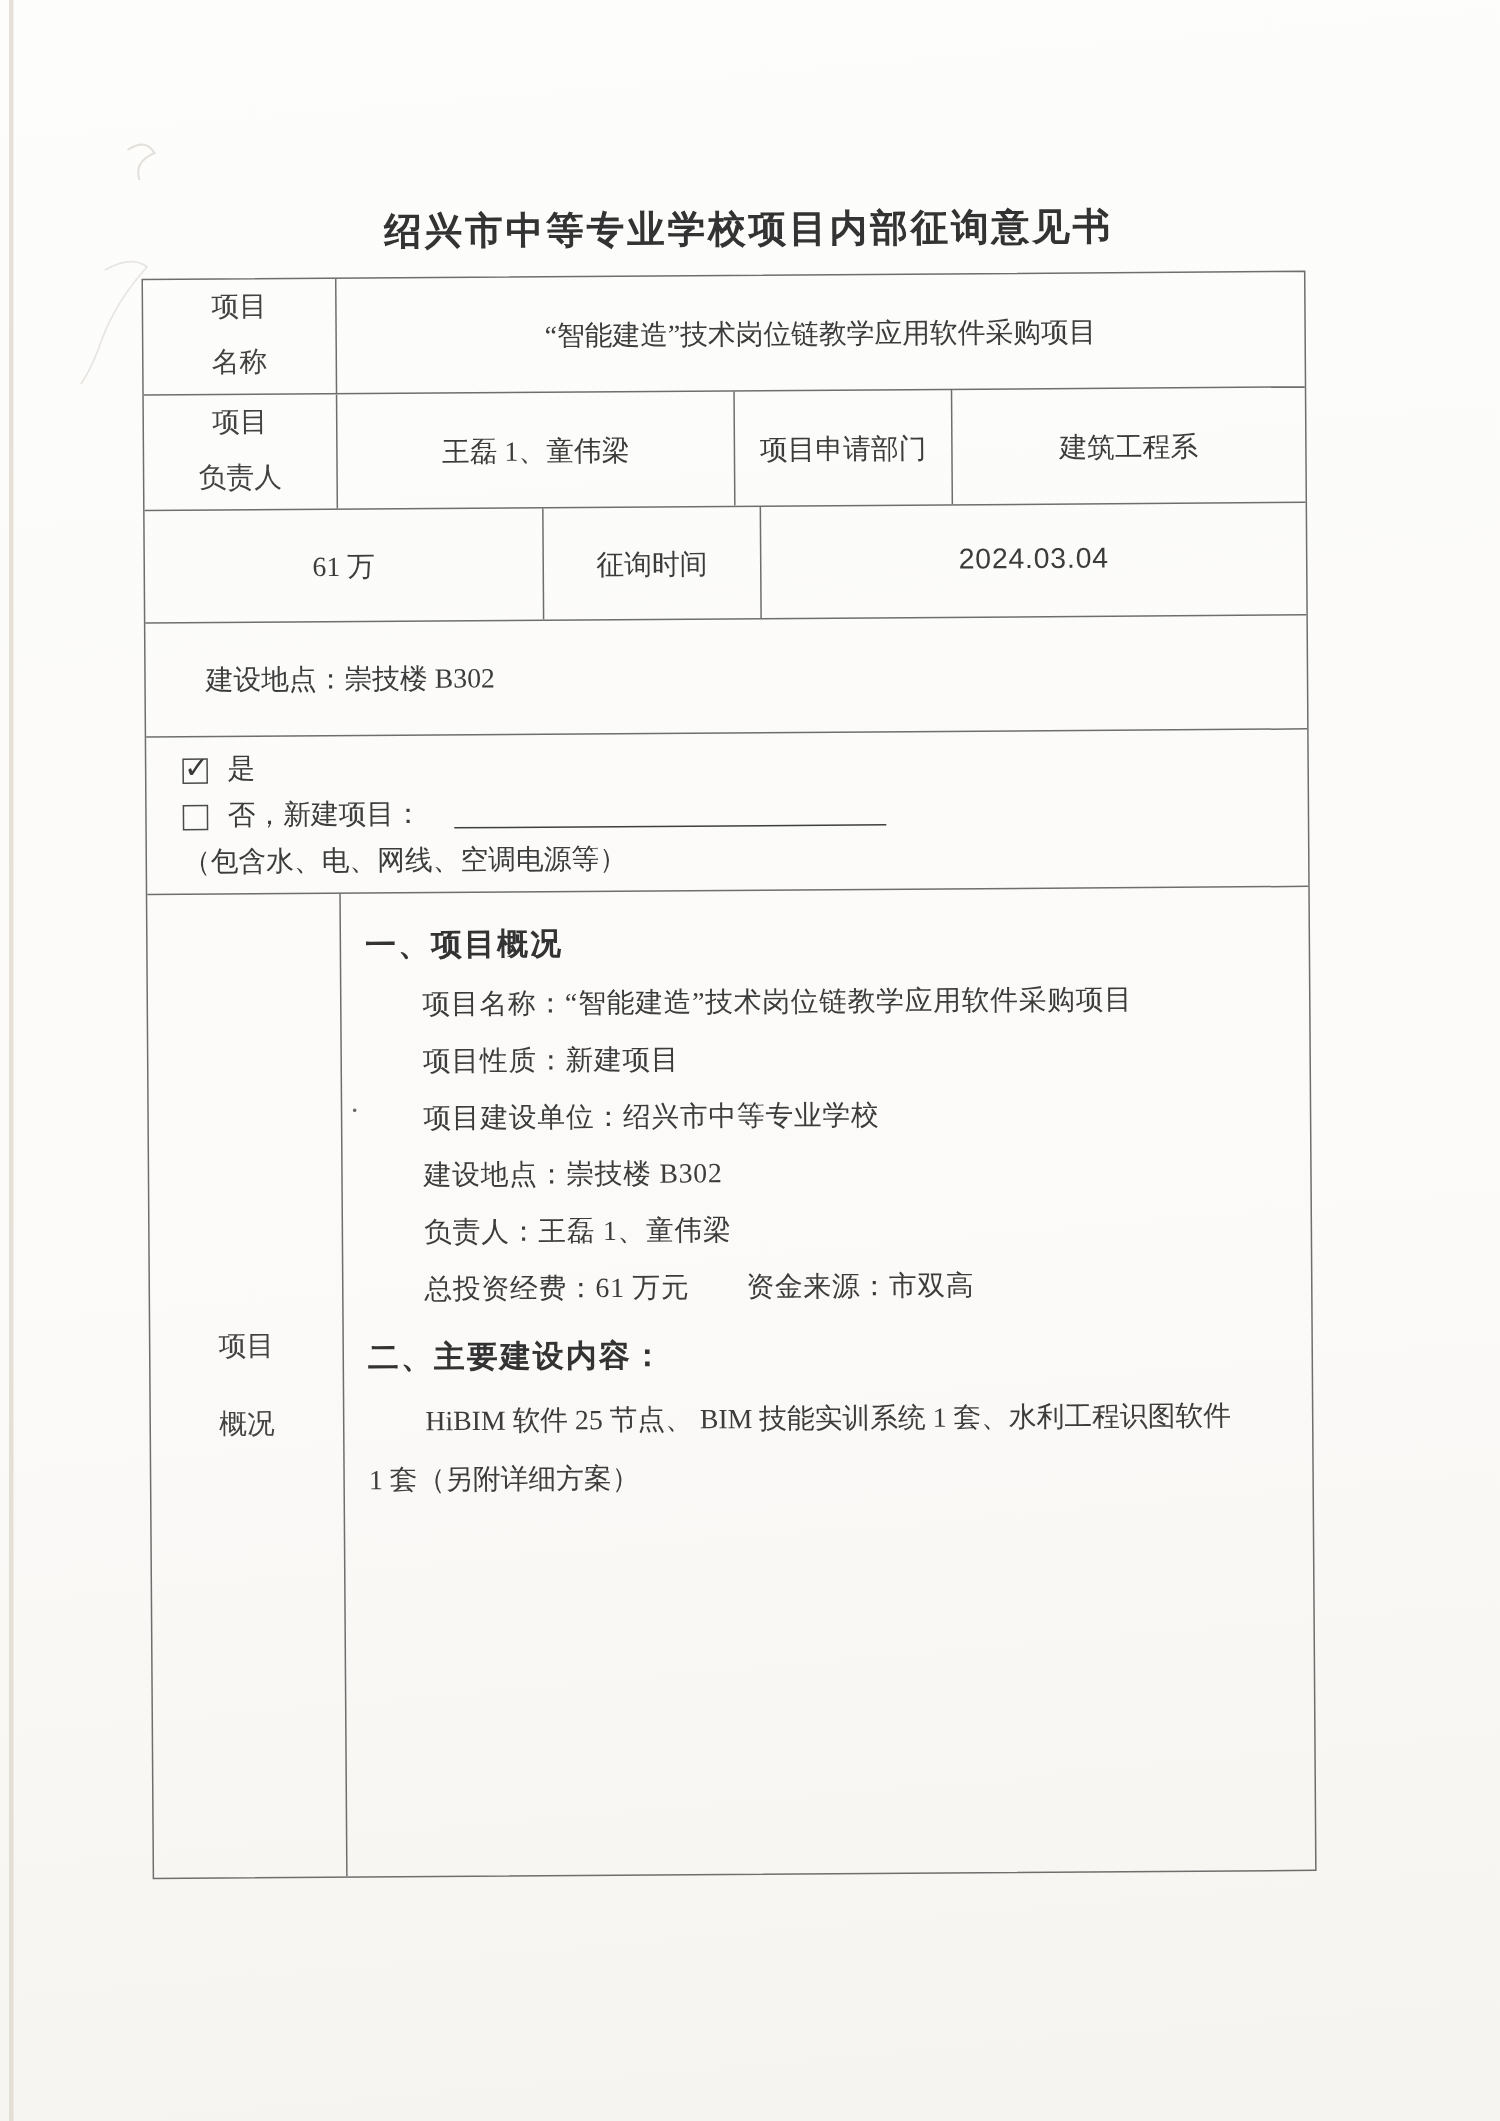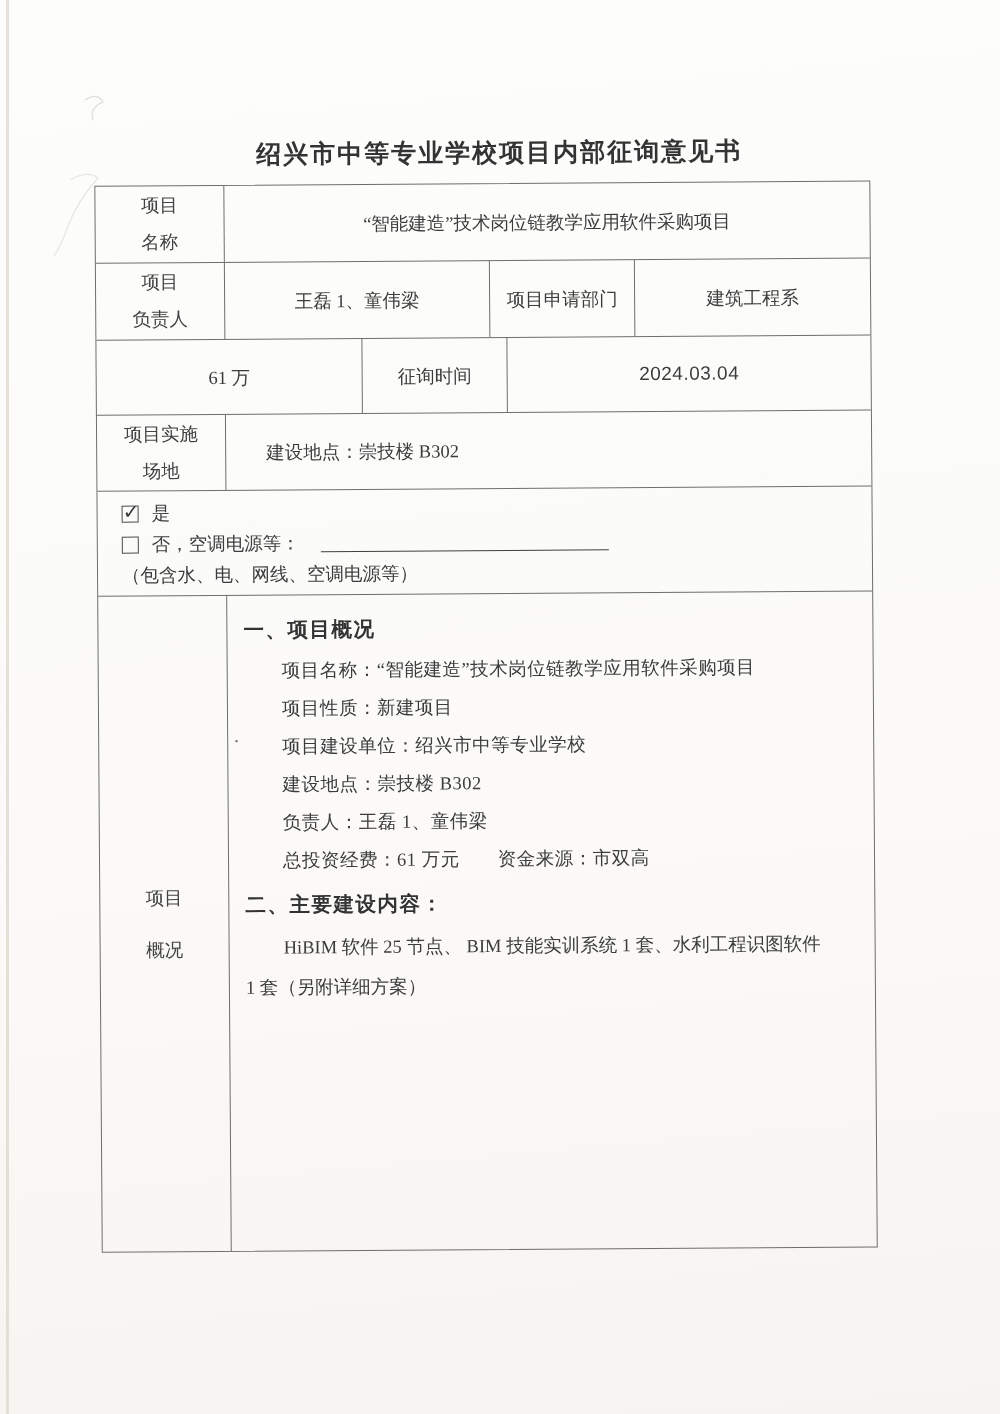--- a/index.html
+++ b/index.html
@@ -97,36 +97,34 @@
         <div class="cell value-cell">建筑工程系</div>
       </div>
 
       <div class="row h-75">
         <div class="cell value-cell w-265">61 万</div>
         <div class="cell value-cell w-145">征询时间</div>
         <div class="cell value-cell date-val">2024.03.04</div>
       </div>
 
       <div class="row h-76">
-        <div class="cell label-cell">项目实施
-场地</div>
         <div class="cell value-cell left-pad">建设地点：崇技楼 B302</div>
       </div>
 
       <div class="row h-105">
         <div class="cell chk-cell">
           <div class="chk-line">
             <span class="chkbox">
                 <span class="tick">✓</span>
               </span>
             <span>是</span>
           </div>
           <div class="chk-line">
             <span class="chkbox"></span>
-            <span>否，空调电源等：</span>
+            <span>否，新建项目：</span>
             <span class="fill-line"></span>
           </div>
           <div class="chk-line">
             <span>（包含水、电、网线、空调电源等）</span>
           </div>
         </div>
       </div>
 
       <div class="row h-656">
         <div class="cell label-cell" style="line-height:52px;">项目

